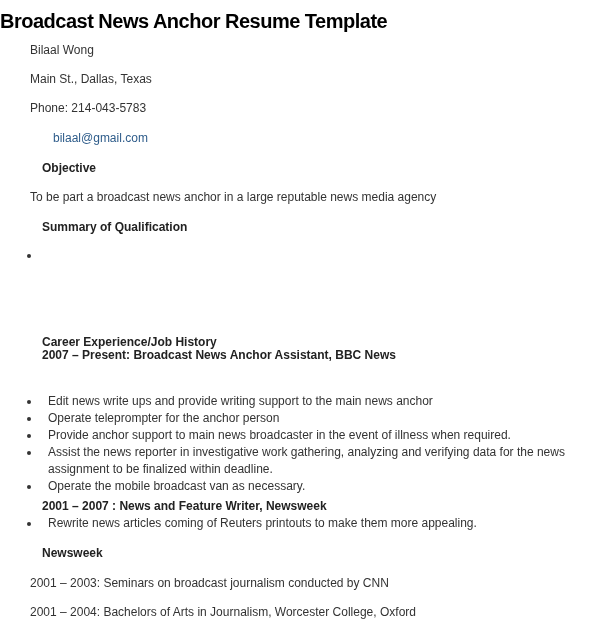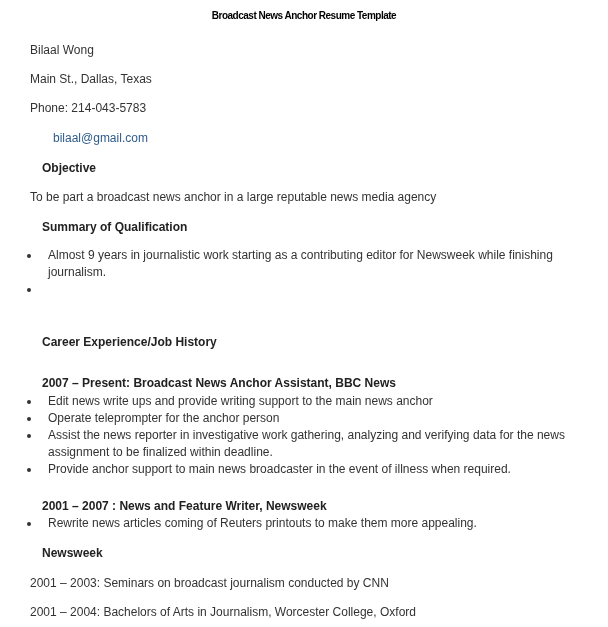--- a/index.html
+++ b/index.html
@@ -1,22 +1,22 @@
 <!DOCTYPE html>
 <html><head>
 <meta charset="utf-8">
 <style>
   html, body { margin:0; padding:0; background:#ffffff; }
   body {
     width:608px; height:627px; position:relative; overflow:hidden;
     font-family:"Liberation Sans", sans-serif; color:#333333; font-size:12px;
   }
   .title {
-    position:absolute; top:10px; left:0; width:608px; text-align:center;
-    font-weight:bold; font-size:10px; color:#000; letter-spacing:-0.5px;
+    position:absolute; top:10px; left:0; width:608px; text-align:left;
+    font-weight:bold; font-size:20px; color:#000; letter-spacing:-0.5px;
   }
   .line { position:absolute; left:30px; white-space:nowrap; }
   .bold { font-weight:bold; color:#222;margin-left:12px; }
   .link { color:#2e5c8a;padding-left:23px; }
   .bullets { position:absolute; left:0; width:600px; margin:0; padding:0; list-style:none; }
   .bullets li { position:relative; padding-left:48px; line-height:17px; padding-right:20px; }
   .bullets li .dot {
     position:absolute; left:27px; top:7px; width:4px; height:4px; border-radius:50%; background:#333;
   }
 </style>
@@ -29,31 +29,31 @@
   <div class="line" style="top:43px">Bilaal Wong</div>
   <div class="line" style="top:72px">Main St., Dallas, Texas</div>
   <div class="line" style="top:101px">Phone: 214-043-5783</div>
   <div class="line link" style="top:131px">bilaal@gmail.com</div>
 
   <div class="line bold" style="top:161px">Objective</div>
   <div class="line" style="top:190px">To be part a broadcast news anchor in a large reputable news media agency</div>
 
   <div class="line bold" style="top:220px">Summary of Qualification</div>
   <ul class="bullets" style="top:247px">
-    <li><span class="dot"></span><span>Almost 9 years in journalistic work starting as a contributing editor for Newsweek while finishing journalism.</span></li>
     <li><span class="dot"></span></li>
   </ul>
 
   <div class="line bold" style="top:335px">Career Experience/Job History</div>
-  <div class="line bold" style="top:376px">2007 – Present: Broadcast News Anchor Assistant, BBC News</div>
+  <div class="line bold" style="top:348px">2007 – Present: Broadcast News Anchor Assistant, BBC News</div>
   <ul class="bullets" style="top:393px">
     <li><span class="dot"></span><span>Edit news write ups and provide writing support to the main news anchor</span></li>
     <li><span class="dot"></span><span>Operate teleprompter for the anchor person</span></li>
+    <li><span class="dot"></span><span>Provide anchor support to main news broadcaster in the event of illness when required.</span></li>
     <li><span class="dot"></span><span>Assist the news reporter in investigative work gathering, analyzing and verifying data for the news assignment to be finalized within deadline.</span></li>
-    <li><span class="dot"></span><span>Provide anchor support to main news broadcaster in the event of illness when required.</span></li>
+    <li><span class="dot"></span><span>Operate the mobile broadcast van as necessary.</span></li>
   </ul>
 
   <div class="line bold" style="top:499px">2001 – 2007 :  News and Feature Writer, Newsweek</div>
   <ul class="bullets" style="top:515px">
     <li><span class="dot"></span><span>Rewrite news articles coming of Reuters printouts to make them more appealing.</span></li>
   </ul>
 
   <div class="line bold" style="top:546px">Newsweek</div>
   <div class="line" style="top:576px">2001 – 2003:  Seminars on broadcast journalism conducted by CNN</div>
   <div class="line" style="top:605px">2001 – 2004:  Bachelors of Arts in Journalism, Worcester College, Oxford</div>

